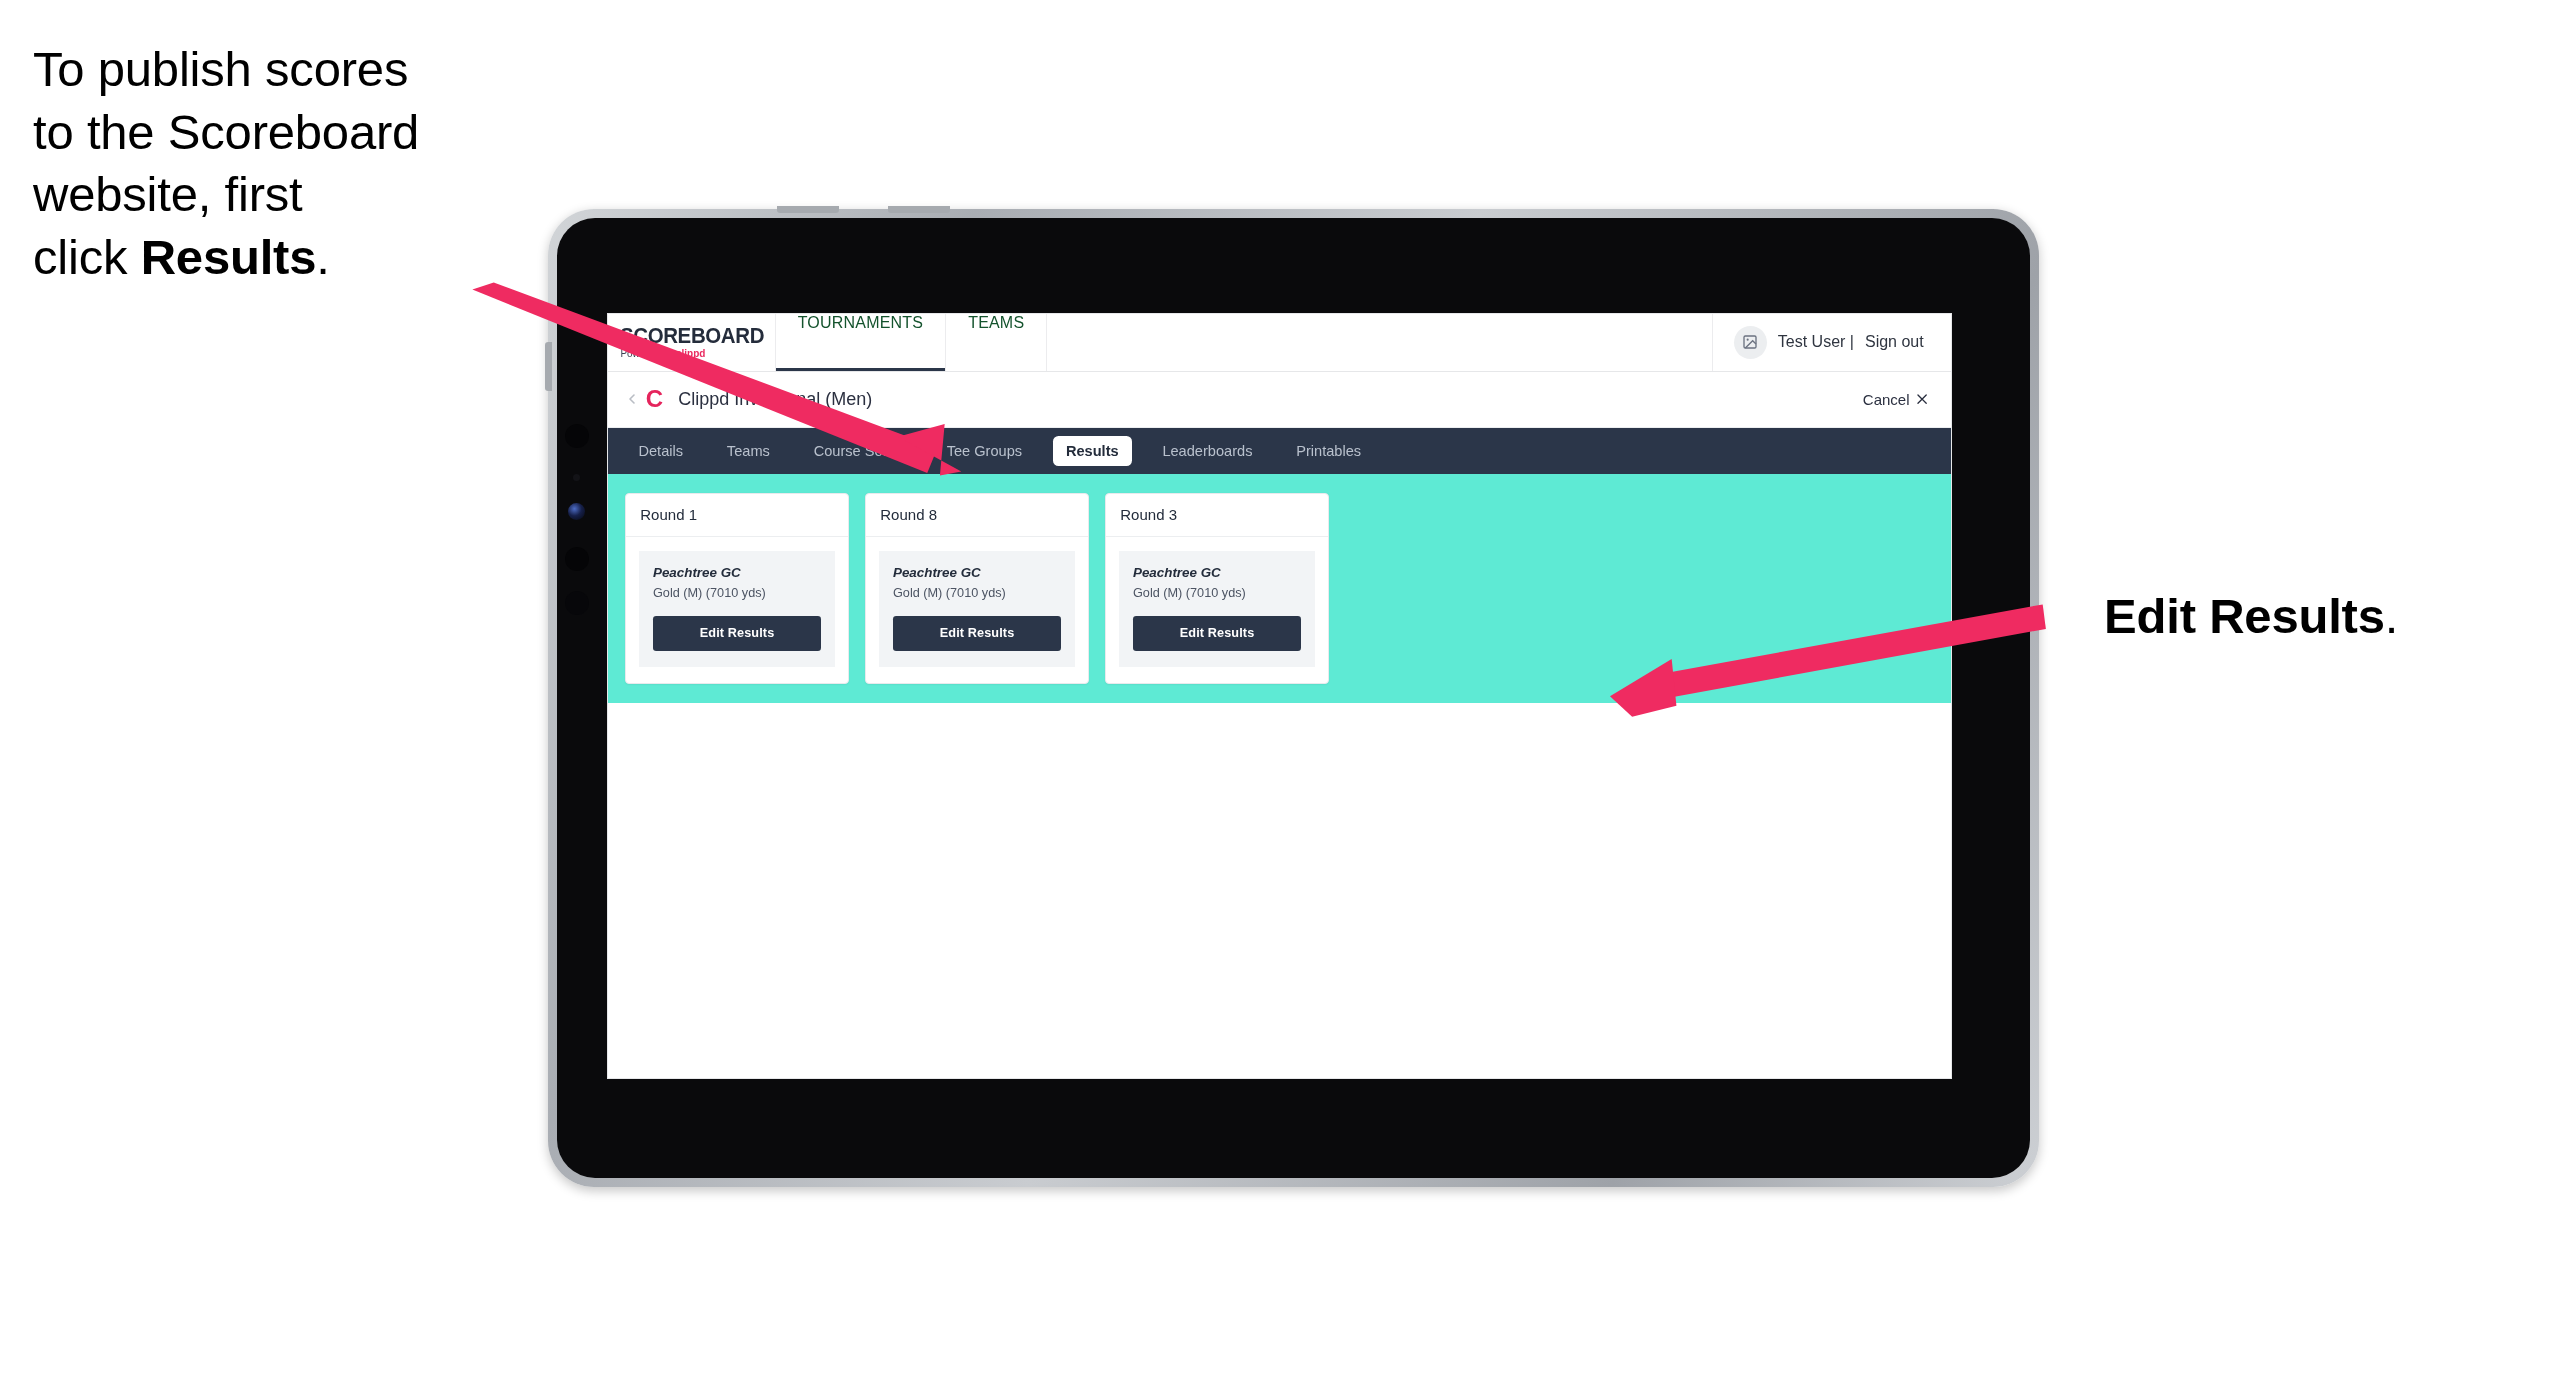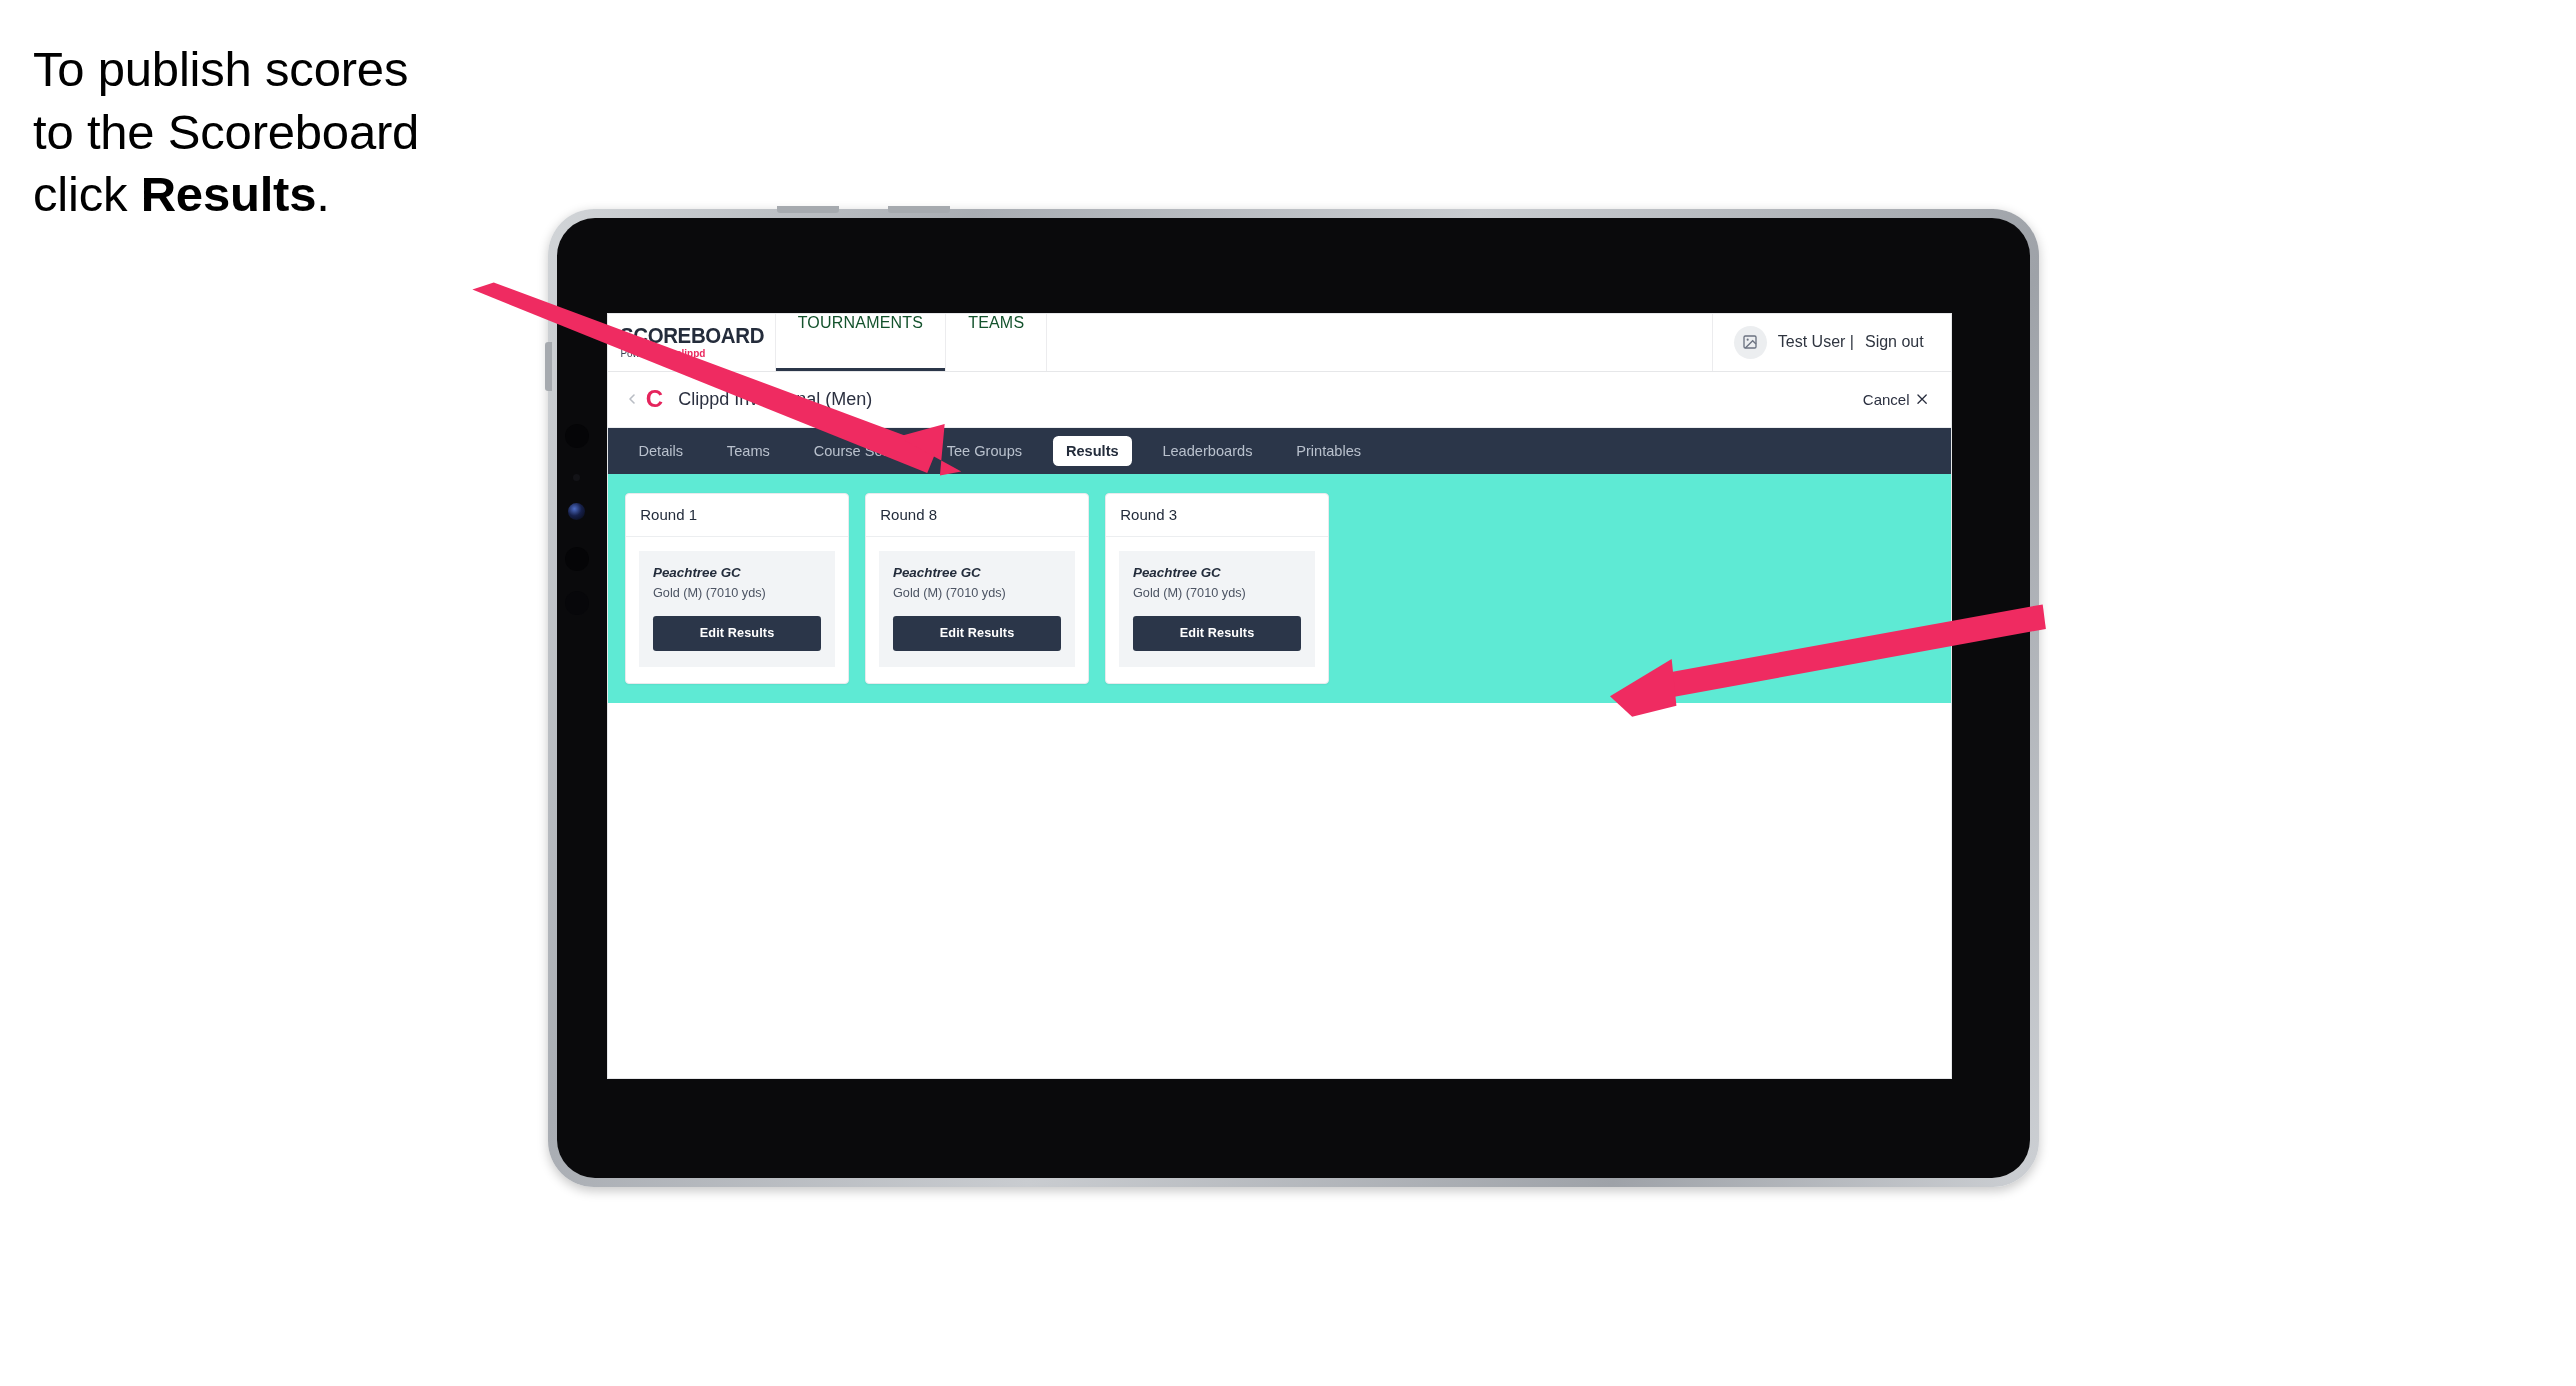--- a/index.html
+++ b/index.html
@@ -296,24 +296,26 @@
     cursor: pointer;
     letter-spacing: 0.1px;
   }
 </style>
 </head>
 <body>
 
 <div class="annotation" id="annot-left">
   <div>To publish scores</div>
   <div>to the Scoreboard</div>
+  <div>website, first</div>
   <div><span>click </span><b>Results</b><span>.</span></div>
 </div>
 
 <div class="annotation" id="annot-right">
+  <div><b>Edit Results</b><span>.</span></div>
 </div>
 
 <div id="tablet">
   <div class="nub" id="nub-top-1"></div>
   <div class="nub" id="nub-top-2"></div>
   <div class="nub" id="nub-left-1"></div>
 
   <div id="tablet-screen">
     <div class="sensor" id="cam-main"></div>
     <div class="sensor" id="cam-dot"></div>

